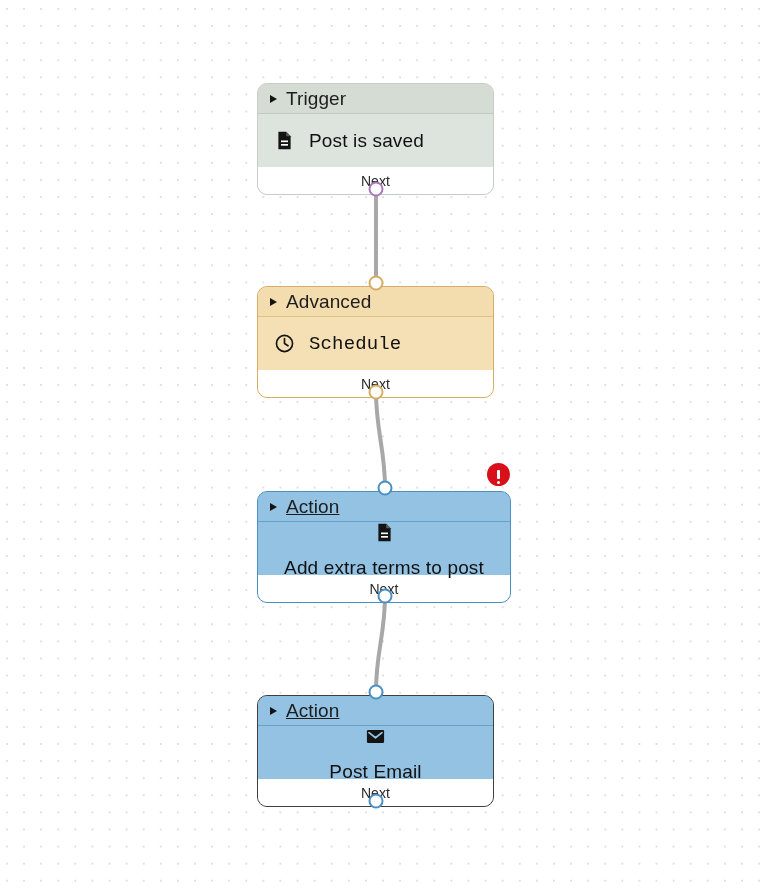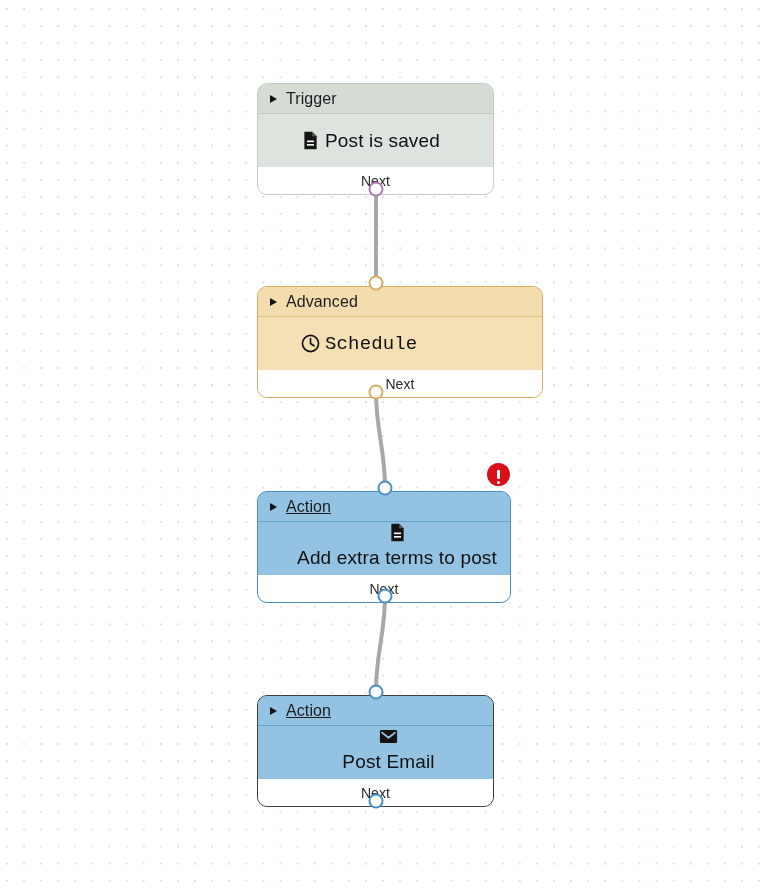--- a/index.html
+++ b/index.html
@@ -43,42 +43,41 @@
     border: 1.6px solid #c9c9c9;
     background: #ffffff;
     overflow: hidden;
   }
   .node-header {
     display: flex;
     align-items: center;
     gap: 9px;
     height: 29px;
     padding: 0 12px;
-    font-size: 16px;
+    font-size: 19px;
     color: #1d1d1d;
     letter-spacing: .1px;
   }
   .caret {
     width: 0; height: 0;
     border-left: 7px solid #141414;
     border-top: 4.6px solid transparent;
     border-bottom: 4.6px solid transparent;
     flex: 0 0 auto;
   }
   .node-divider {
     height: 1px;
     width: 100%;
   }
   .node-body {
     display: flex;
     align-items: center;
-    gap: 4px;
+    gap: 14px;
     height: 53px;
     padding: 0 16px;
-    margin-left: 26px;
   }
   .node-body .label {
     font-size: 19px;
     color: #111111;
     white-space: nowrap;
     letter-spacing: .15px;
   }
   .node-icon {
     flex: 0 0 auto;
     width: 21px;
@@ -196,21 +195,21 @@
         <rect x="8" y="12" width="8" height="1.9" fill="#ffffff"></rect>
         <rect x="8" y="16" width="8" height="1.9" fill="#ffffff"></rect>
       </svg>
       <span class="label">Post is saved</span>
     </div>
     <div class="node-next">Next</div>
   </div>
   <div class="port p-purple" style="left:376px; top:189px;"></div>
 
   <div class="port p-orange" style="left:376px; top:283px;"></div>
-  <div class="node advanced" style="left:257px; top:286px; width:286px;">
+  <div class="node advanced" style="left:257px; top:286px; width:237px;">
     <div class="node-header">
       <span class="caret"></span>
       <span>Advanced</span>
     </div>
     <div class="node-divider"></div>
     <div class="node-body">
       <svg class="node-icon" viewBox="0 0 24 24">
         <circle cx="12" cy="12" r="9.2" fill="none" stroke="#141414" stroke-width="1.9"></circle>
         <path d="M12 6.4V12l4 2.6" fill="none" stroke="#141414" stroke-width="1.9" stroke-linecap="round" stroke-linejoin="round"></path>
       </svg>

